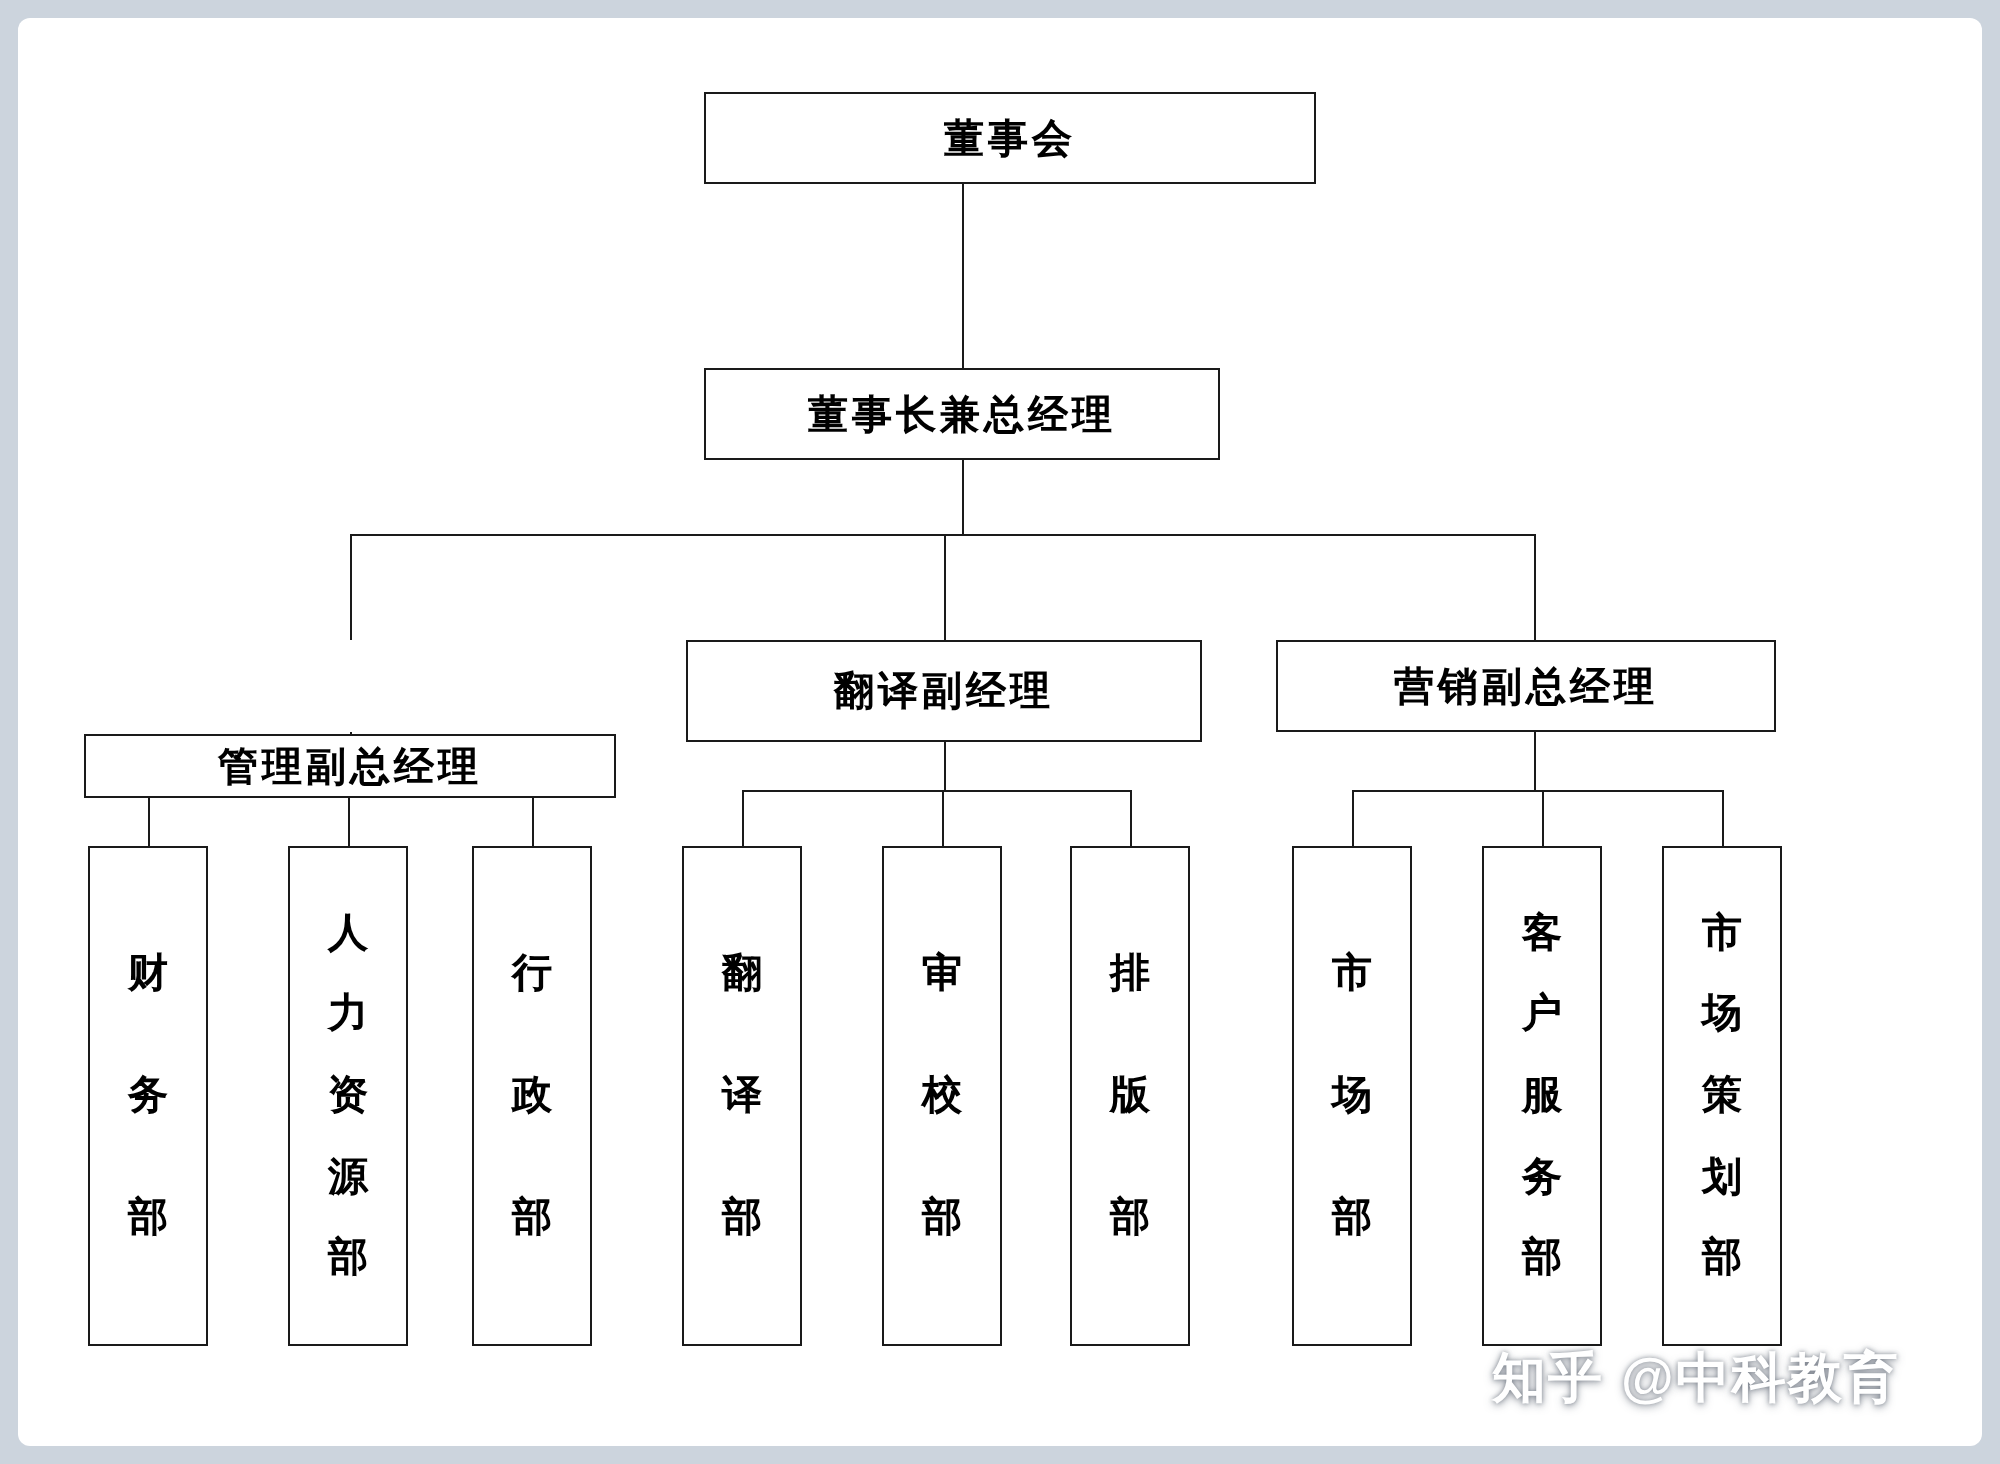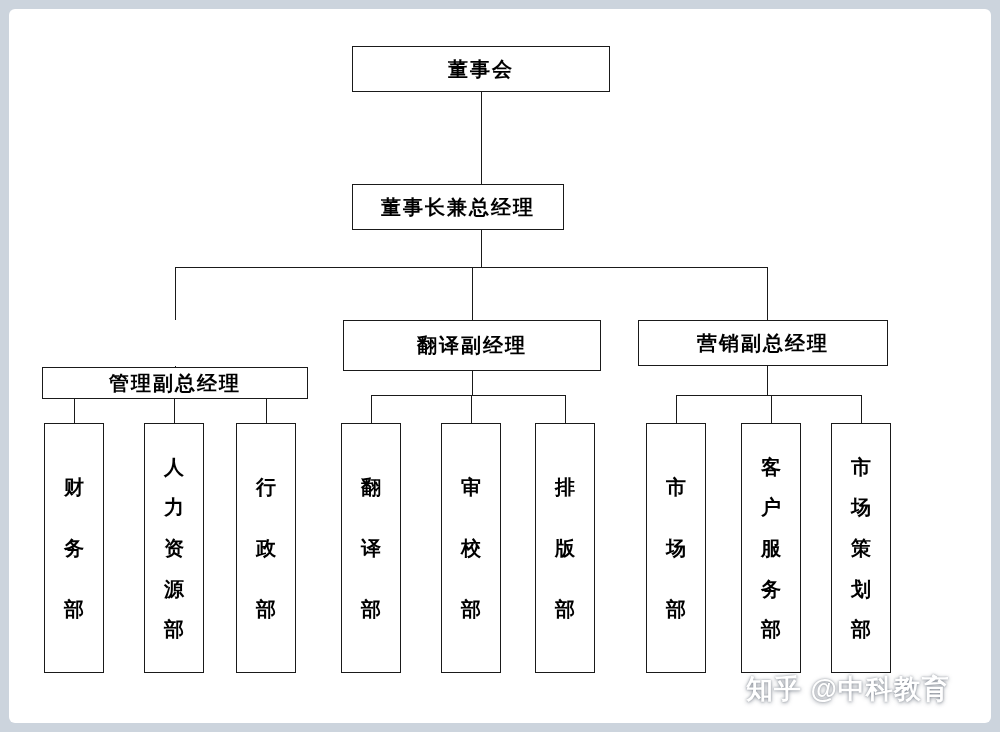--- a/index.html
+++ b/index.html
@@ -93,23 +93,23 @@
   <div class="line vline" style="left:371px;top:395px;height:28px;"></div>
   <div class="line vline" style="left:471px;top:395px;height:28px;"></div>
   <div class="line vline" style="left:565px;top:395px;height:28px;"></div>
 
   <div class="line vline" style="left:767px;top:366px;height:29px;"></div>
   <div class="line hline" style="left:676px;top:395px;width:186px;"></div>
   <div class="line vline" style="left:676px;top:395px;height:28px;"></div>
   <div class="line vline" style="left:771px;top:395px;height:28px;"></div>
   <div class="line vline" style="left:861px;top:395px;height:28px;"></div>
 
-  <div class="box h" style="left:352px;top:46px;width:258px;height:46px;">董事会</div>
+  <div class="box h" style="left:352px;top:46px;width:306px;height:46px;">董事会</div>
 
-  <div class="box h" style="left:352px;top:184px;width:212px;height:46px;">董事长兼总经理</div>
+  <div class="box h" style="left:352px;top:184px;width:258px;height:46px;">董事长兼总经理</div>
 
   <div class="box h" style="left:42px;top:320px;width:266px;height:32px;margin-top:47px;">管理副总经理</div>
   <div class="box h" style="left:343px;top:320px;width:258px;height:51px;">翻译副经理</div>
   <div class="box h" style="left:638px;top:320px;width:250px;height:46px;">营销副总经理</div>
 
   <div class="box dept" style="left:44px;">
       <span>财</span>
       <span>务</span>
       <span>部</span>
     </div>

